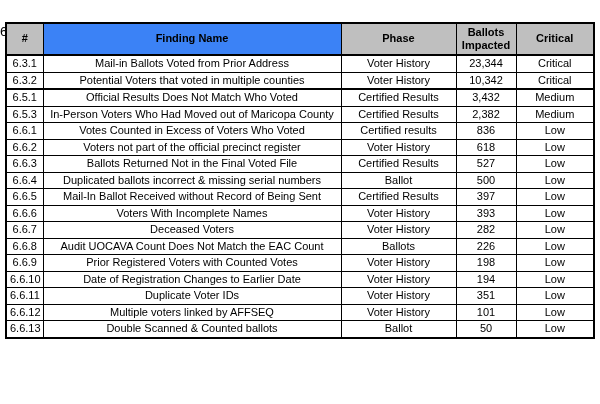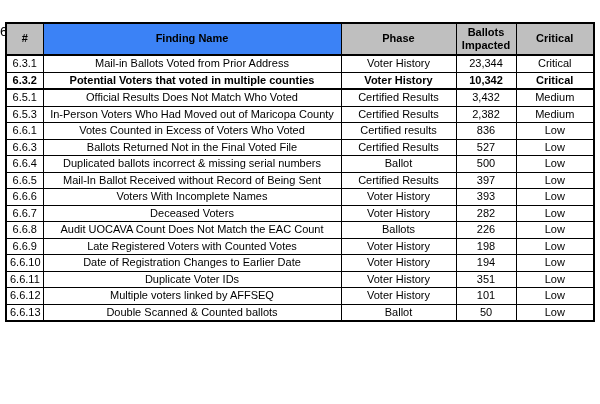--- a/index.html
+++ b/index.html
@@ -42,21 +42,21 @@
     line-height: 13.5px;
     padding: 1px 3px;
     overflow: hidden;
   }
   thead th {
     font-weight: bold;
     height: 32px;
     border-bottom: 2px solid #000;
   }
   tbody td { height: 15px; }
-  tr.group-end td { border-bottom: 2px solid #000; font-weight: bold; }
+  tr.group-end td { border-bottom: 2px solid #000; }
 </style>
 </head>
 <body>
 
 <div class="section-title">
   <span class="num">6.2</span><span>Finding Summary Table</span>
 </div>
 
 <table class="finding-table">
   <colgroup>
@@ -105,20 +105,27 @@
         <td>Medium</td>
       </tr>
       <tr>
         <td>6.6.1</td>
         <td>Votes Counted in Excess of Voters Who Voted</td>
         <td>Certified results</td>
         <td>836</td>
         <td>Low</td>
       </tr>
       <tr>
+        <td>6.6.2</td>
+        <td>Voters not part of the official precinct register</td>
+        <td>Voter History</td>
+        <td>618</td>
+        <td>Low</td>
+      </tr>
+      <tr>
         <td>6.6.3</td>
         <td>Ballots Returned Not in the Final Voted File</td>
         <td>Certified Results</td>
         <td>527</td>
         <td>Low</td>
       </tr>
       <tr>
         <td>6.6.4</td>
         <td>Duplicated ballots incorrect &amp; missing serial numbers</td>
         <td>Ballot</td>
@@ -148,21 +155,21 @@
       </tr>
       <tr>
         <td>6.6.8</td>
         <td>Audit UOCAVA Count Does Not Match the EAC Count</td>
         <td>Ballots</td>
         <td>226</td>
         <td>Low</td>
       </tr>
       <tr>
         <td>6.6.9</td>
-        <td>Late Registered Voters with Counted Votes</td>
+        <td>Prior Registered Voters with Counted Votes</td>
         <td>Voter History</td>
         <td>198</td>
         <td>Low</td>
       </tr>
       <tr>
         <td>6.6.10</td>
         <td>Date of Registration Changes to Earlier Date</td>
         <td>Voter History</td>
         <td>194</td>
         <td>Low</td>

